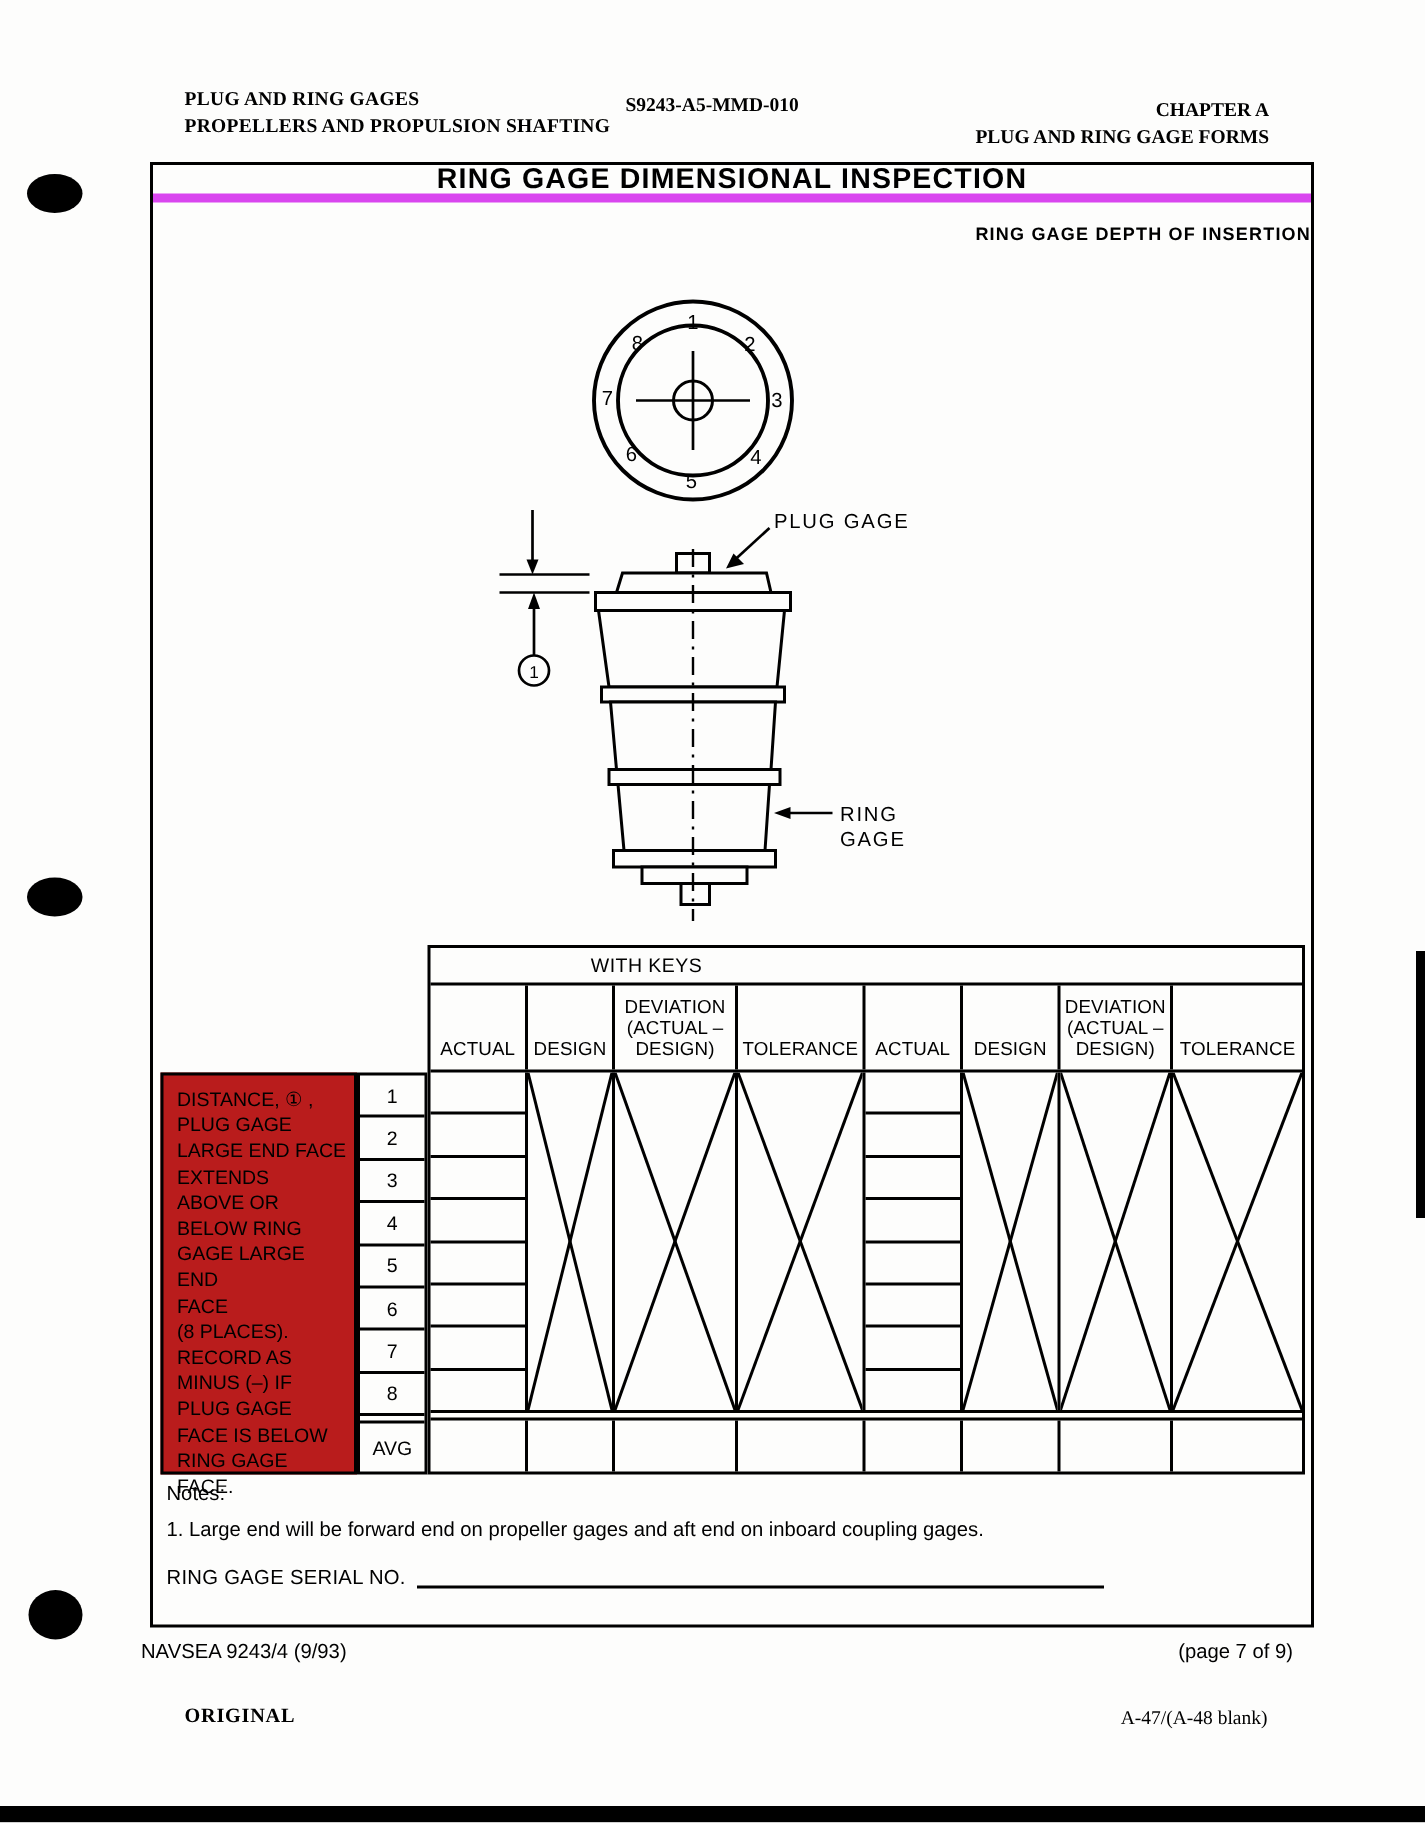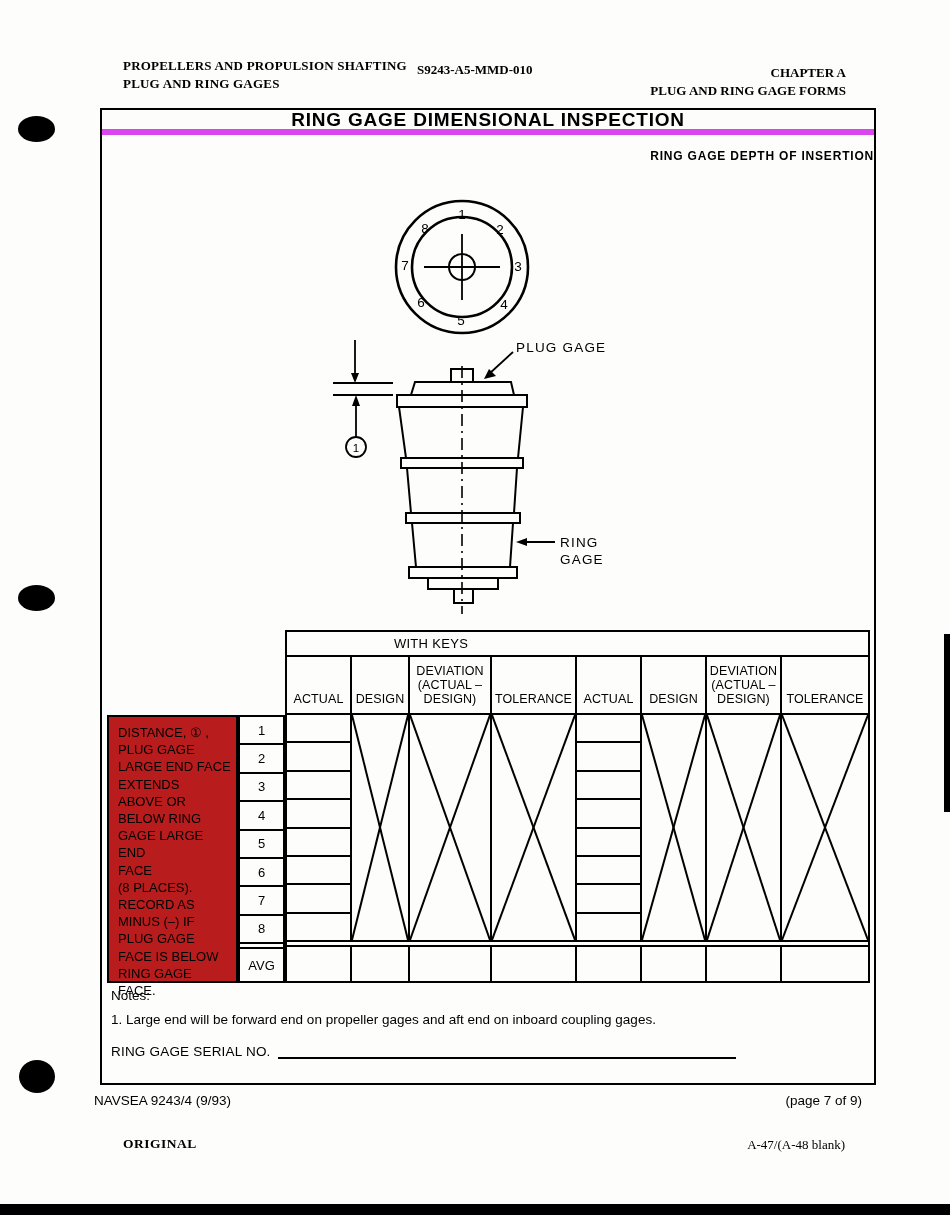--- a/index.html
+++ b/index.html
@@ -77,22 +77,22 @@
 
 <div class="page">
 
   <div class="hole hole1"></div>
   <div class="hole hole2"></div>
   <div class="hole hole3"></div>
   <div class="bottom-bar"></div>
   <div class="right-tick"></div>
 
   <div class="hdr-left">
+    <div>PLUG AND RING GAGES</div>
     <div>PROPELLERS AND PROPULSION SHAFTING</div>
-    <div>PLUG AND RING GAGES</div>
   </div>
   <div class="hdr-center">S9243-A5-MMD-010</div>
   <div class="hdr-right">
     <div>CHAPTER A</div>
     <div>PLUG AND RING GAGE FORMS</div>
   </div>
 
   <div class="form-box">
     <div class="title-bar">RING GAGE DIMENSIONAL INSPECTION</div>
     <div class="subtitle">RING GAGE DEPTH OF INSERTION</div>

